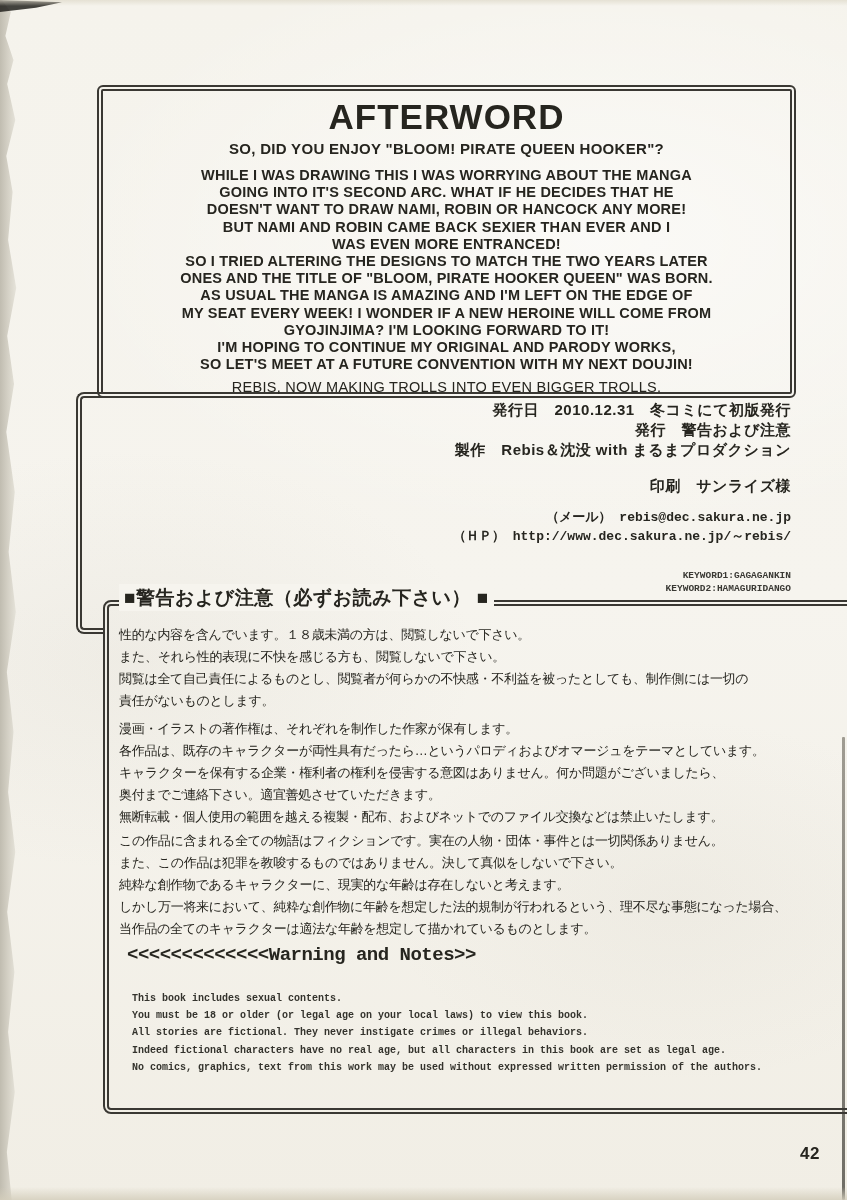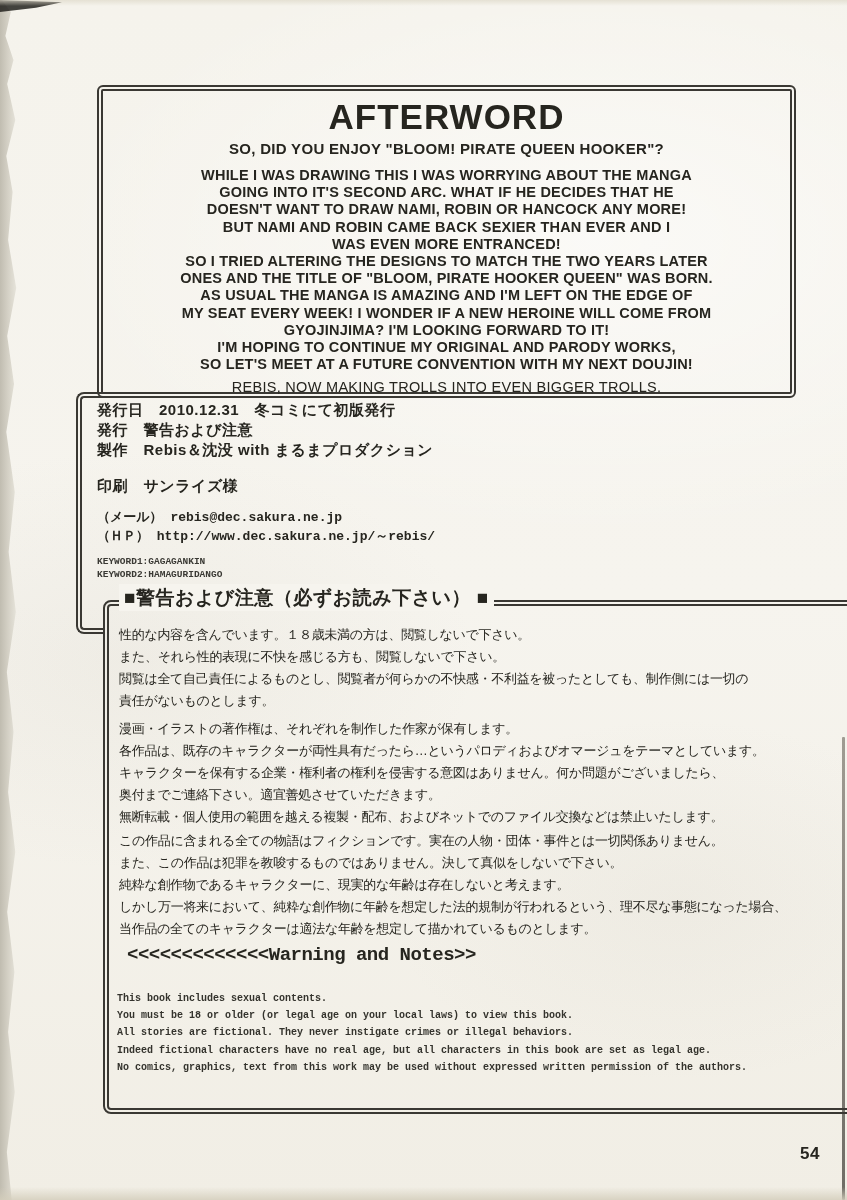--- a/index.html
+++ b/index.html
@@ -45,29 +45,29 @@
     letter-spacing:.2px;white-space:pre-line;}
   .aw-signoff{margin:6px 0 0;font-size:14.5px;font-weight:normal;letter-spacing:.3px;}
 
   
   .connector{
     position:absolute;left:76px;top:392px;width:27px;height:242px;box-sizing:border-box;
     border:6px double #3a3833;border-right:none;border-radius:8px 0 0 8px;
   }
 
   
-  .colophon{position:absolute;left:97px;top:400px;width:700px;text-align:left;}
+  .colophon{position:absolute;left:91px;top:400px;width:700px;text-align:right;}
   .col-jp{font-size:15px;font-weight:bold;line-height:20px;letter-spacing:.5px;}
   .col-printer{margin-top:16px;}
   .col-mono{font-family:"Liberation Mono","DejaVu Sans Mono",monospace;
     font-size:13px;font-weight:bold;line-height:19px;}
   .col-mail{margin-top:12px;}
   .col-keyword{font-family:"Liberation Mono","DejaVu Sans Mono",monospace;
     font-size:9.5px;font-weight:bold;line-height:12.5px;color:#3a3934;}
-  .col-kw1{margin-top:10px;}
+  .col-kw1{margin-top:24px;}
 
   
   .warning-box{
     position:absolute;left:103px;top:600px;width:766px;height:514px;
     box-sizing:border-box;border:6px double #3a3833;border-radius:8px;
   }
   .warning-header{
     position:absolute;left:119px;top:584px;background:#f6f4ee;padding:0 5px;
     font-size:19px;font-weight:bold;letter-spacing:.5px;line-height:27px;
   }
@@ -75,21 +75,21 @@
     letter-spacing:-.3px;white-space:pre-line;}
   .wp1{top:18px;}
   .wp2{top:112px;}
   .wp3{top:224px;}
   .en-header{
     position:absolute;left:18px;top:338px;
     font-family:"Liberation Mono","DejaVu Sans Mono",monospace;
     font-size:19px;font-weight:bold;letter-spacing:-.5px;
   }
   .en-lines{
-    position:absolute;left:8px;top:384px;width:660px;
+    position:absolute;left:23px;top:384px;width:660px;
     font-family:"Liberation Mono","DejaVu Sans Mono",monospace;
     font-size:10px;font-weight:bold;line-height:17.2px;white-space:pre-line;color:#34332d;
   }
 
   .page-number{position:absolute;left:780px;top:1144px;width:40px;text-align:right;
     font-size:17px;font-weight:bold;letter-spacing:.5px;}
 </style>
 </head>
 <body>
 
@@ -150,15 +150,15 @@
     <div class="en-header">&lt;&lt;&lt;&lt;&lt;&lt;&lt;&lt;&lt;&lt;&lt;&lt;&lt;Warning and Notes&gt;&gt;</div>
     <div class="en-lines">This book includes sexual contents.
 You must be 18 or older (or legal age on your local laws) to view this book.
 All stories are fictional. They never instigate crimes or illegal behaviors.
 Indeed fictional characters have no real age, but all characters in this book are set as legal age.
 No comics, graphics, text from this work may be used without expressed written permission of the authors.</div>
   </section>
 
   <div class="warning-header">■警告および注意（必ずお読み下さい） ■</div>
 
-  <div class="page-number">54</div>
+  <div class="page-number">42</div>
 
 </div>
 
 </body></html>

